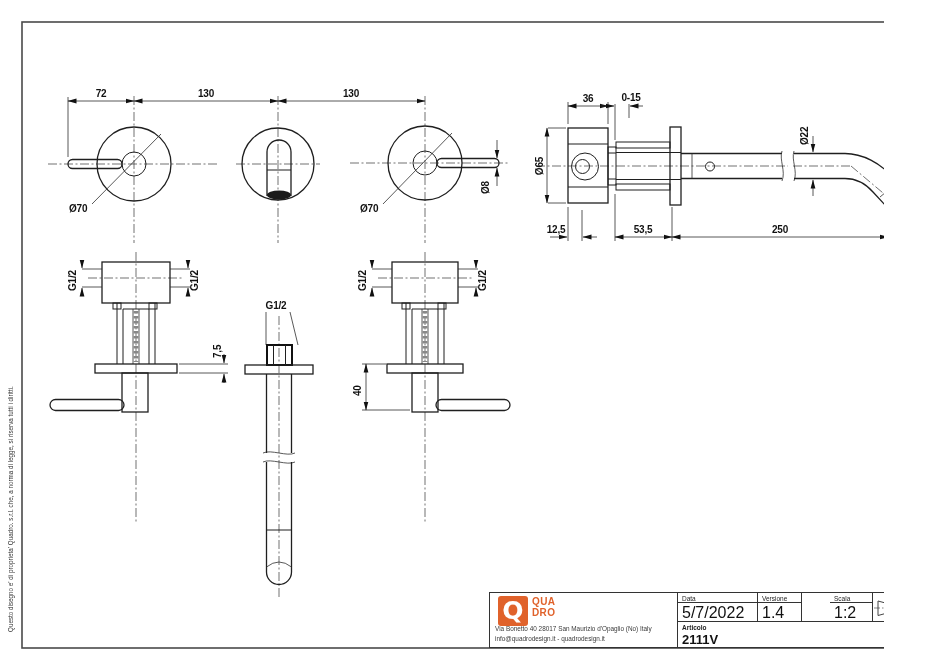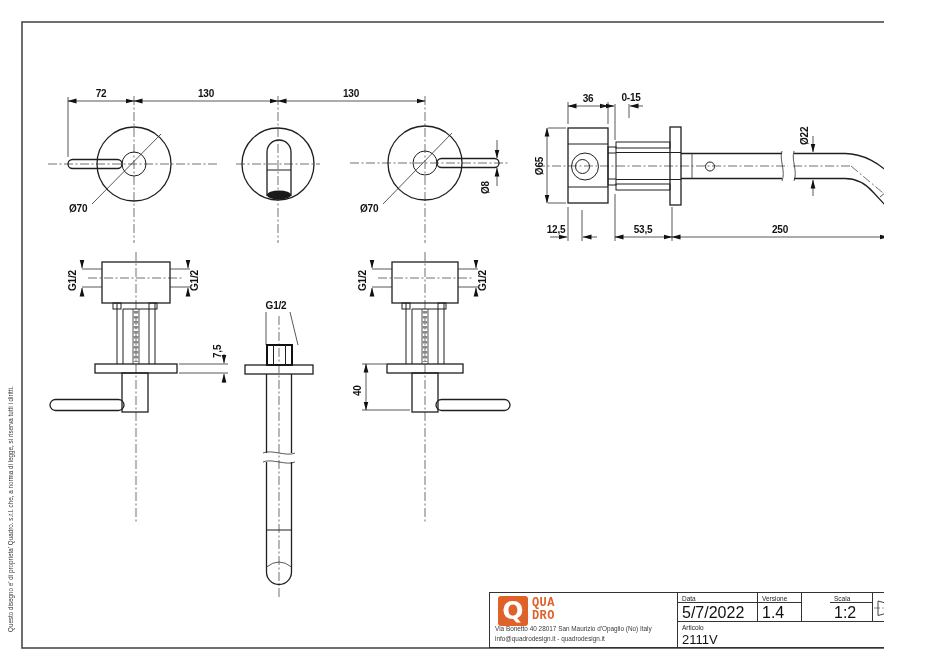--- a/index.html
+++ b/index.html
@@ -19,31 +19,31 @@
   .dt   { font-family:"Liberation Sans", sans-serif; font-size:10px; font-weight:bold; fill:#111; letter-spacing:-0.2px; }
   .cp   { font-family:"Liberation Sans", sans-serif; font-size:6.3px; fill:#333; }
 
   
   #tblock { position:absolute; left:489px; top:592px; width:429px; height:56px;
             border:1.3px solid #333; box-sizing:border-box; display:flex; background:#fff; }
   .tb-left { width:216px; border-right:1px solid #333; position:relative; box-sizing:border-box; }
   .logo-sq { position:absolute; left:8px; top:3px; width:30px; height:30px; background:#e0622b;
              border-radius:3px; color:#fff; font-weight:bold; font-size:25px; line-height:30px;
              text-align:center; font-family:"DejaVu Sans", sans-serif; }
-  .logo-txt { position:absolute; left:42px; top:4px; color:#e0622b; font-size:12px;
-              font-weight:bold; line-height:1.08; letter-spacing:0.4px;font-family:Liberation Mono, monospace; }
+  .logo-txt { position:absolute; left:42px; top:4px; color:#e0622b; font-size:10px;
+              font-weight:bold; line-height:1.08; letter-spacing:0.4px; }
   .addr { position:absolute; left:5px; bottom:3px; font-size:6.4px; color:#3a3a3a; line-height:1.55; white-space:nowrap; }
   .tb-right { flex:1; display:flex; flex-direction:column; box-sizing:border-box; }
   .tb-row1 { height:29px; display:flex; border-bottom:1px solid #333; box-sizing:border-box; }
   .tb-cell { border-right:1px solid #333; box-sizing:border-box; display:flex; flex-direction:column; }
   .tb-cell.data { width:80px; } .tb-cell.versione { width:44px; } .tb-cell.scala { width:43px;margin-left:28px; }
   .tb-cell.symbol { flex:1; border-right:none; align-items:center; justify-content:center; flex-direction:row; }
   .tb-label { font-size:6.5px; color:#222; padding:2px 0 0 4px; border-bottom:1px solid #333; height:10px; box-sizing:border-box; }
   .tb-value { font-size:16px; color:#111; padding:1px 0 0 4px; }
-  .tb-row2 { flex:1; position:relative; }
+  .tb-row2 { flex:1; position:relative;font-weight:bold; }
   .tb-row2 .tb-label2 { font-size:6.5px; color:#222; position:absolute; left:4px; top:2px; }
   .tb-row2 .tb-value2 { font-size:13px; color:#111; position:absolute; left:4px; top:10px; }
 </style>
 </head>
 <body>
 
 <div id="sheet">
 
 <svg id="drawing" width="940" height="665" viewBox="0 0 940 665">
   <defs>

